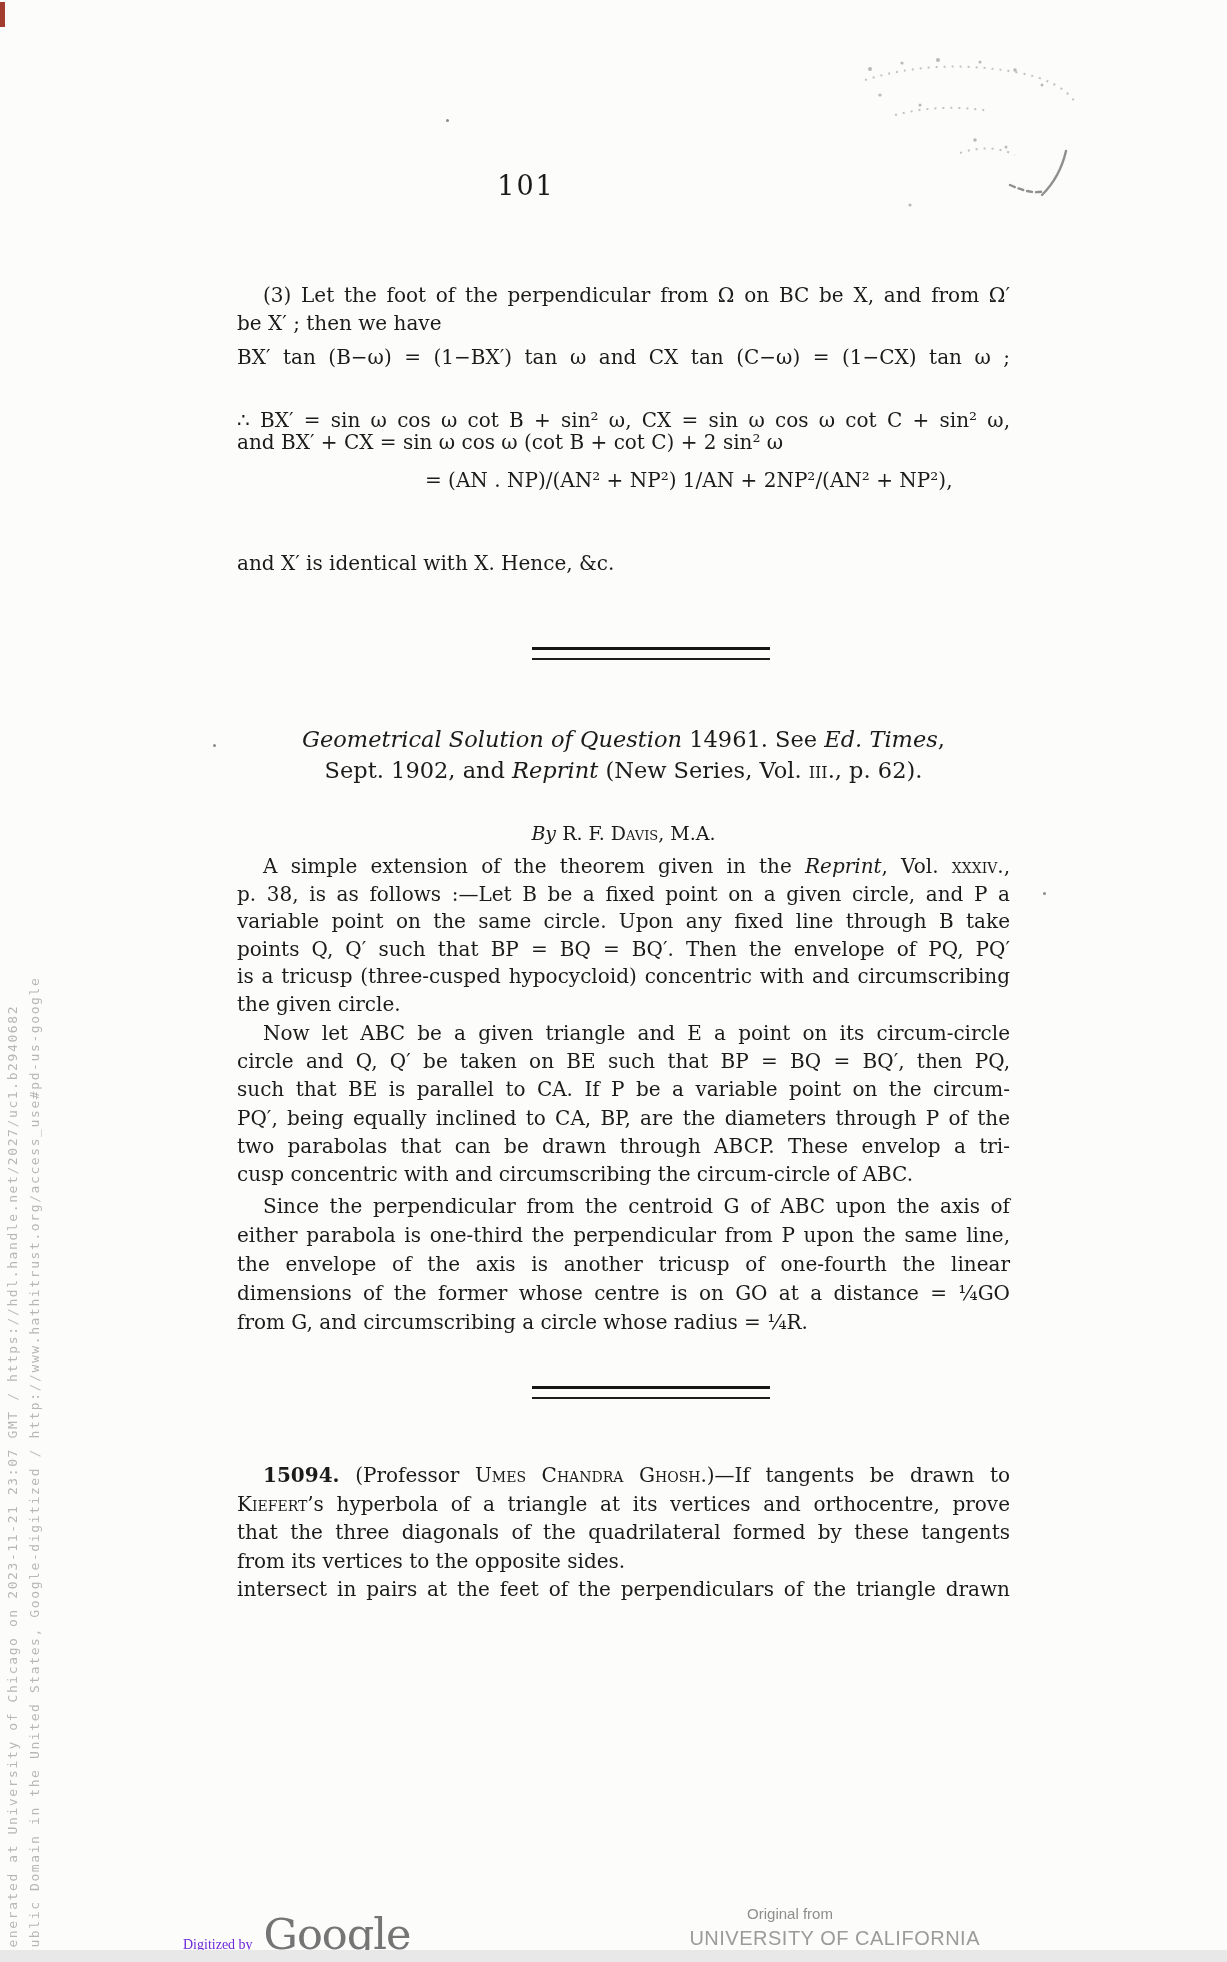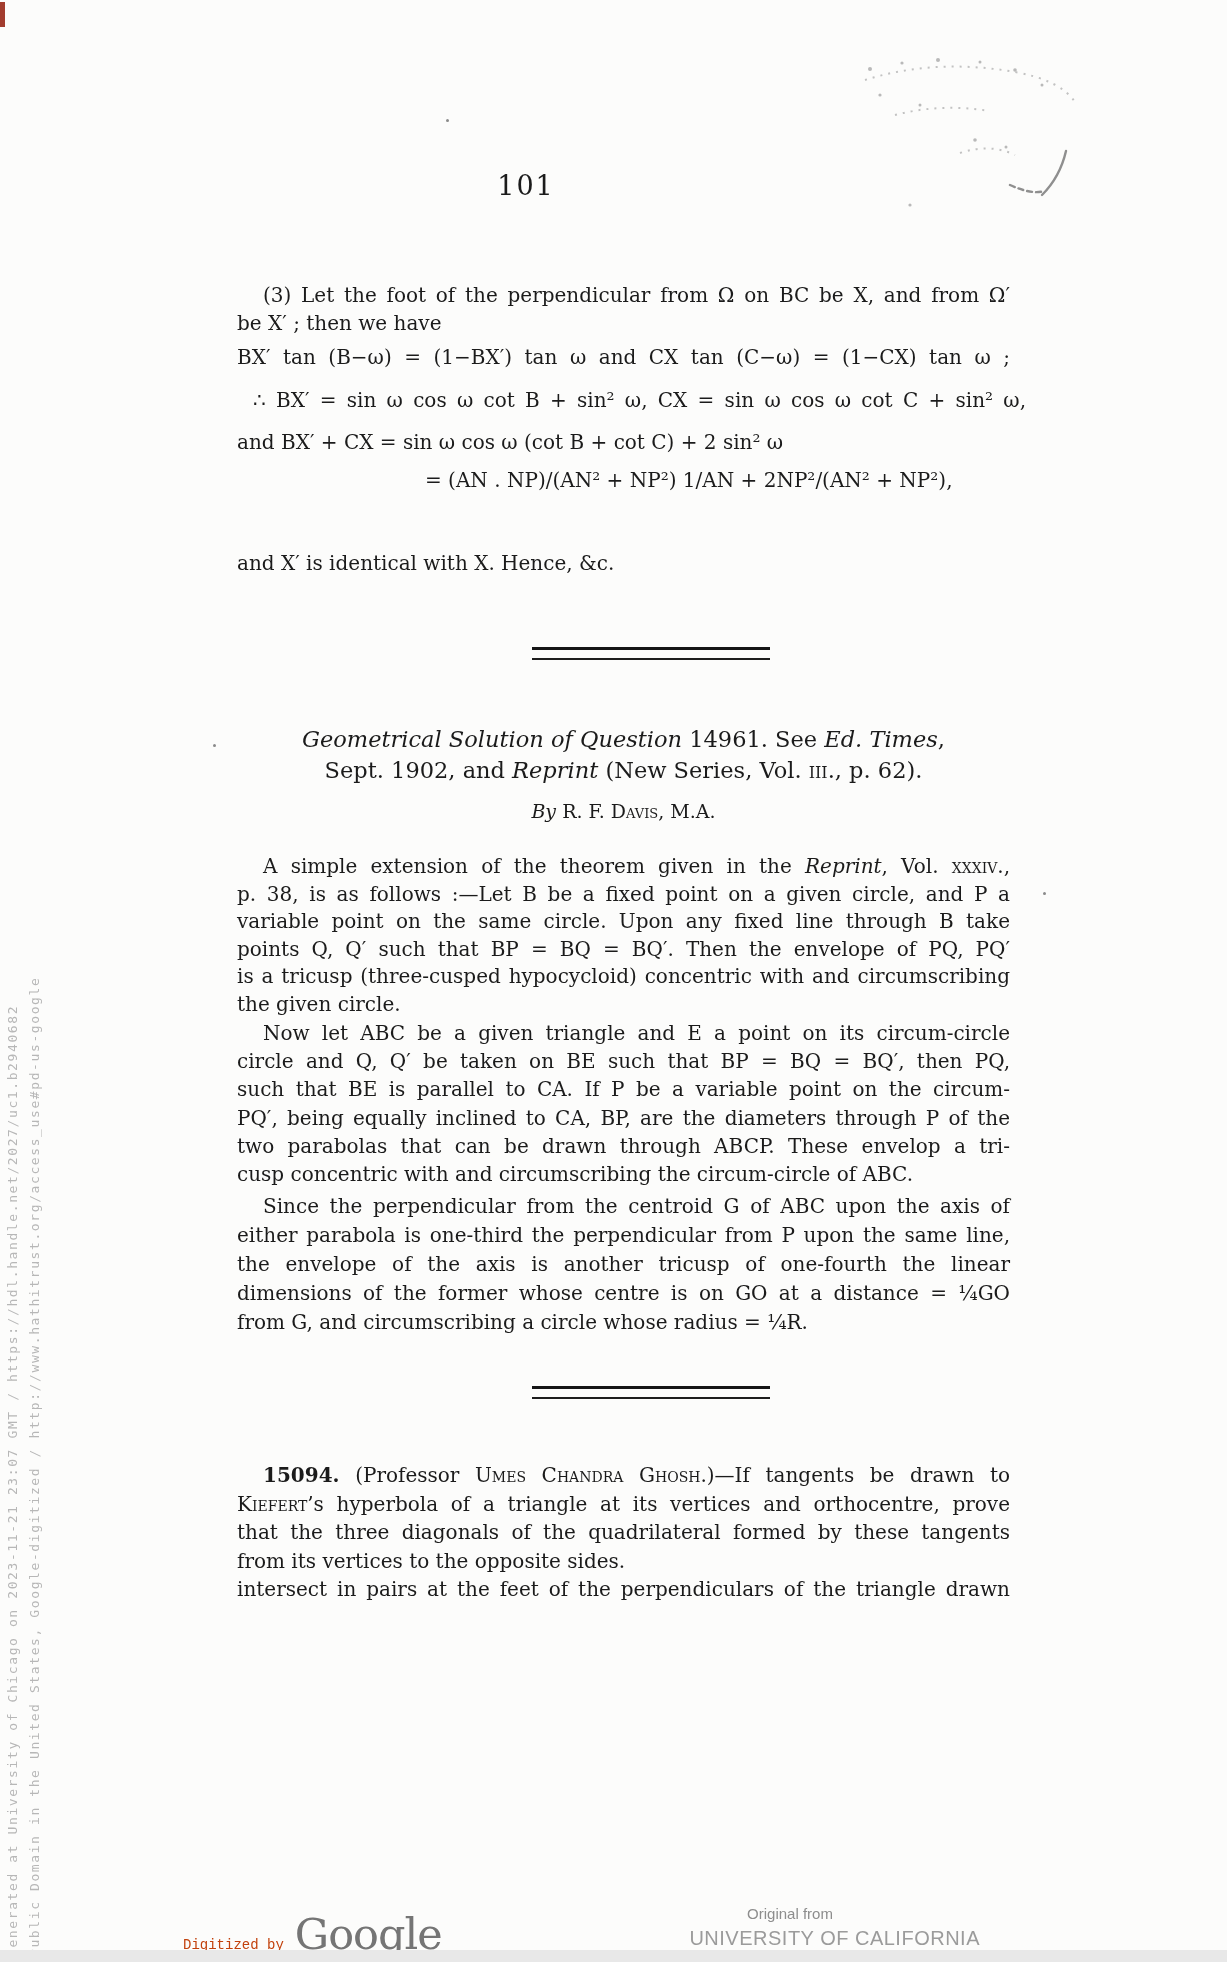--- a/index.html
+++ b/index.html
@@ -20,46 +20,46 @@
   .indent .tline.first{text-indent:26px;}
   .it{font-style:italic;}
   .sc{font-variant:small-caps;}
   .bd{font-weight:bold;}
   
   .body-text{font-size:20px;}
   #page-number{left:466px;width:120px;top:170px;text-align:center;font-size:27px;letter-spacing:2px;}
   #intro{top:281px;line-height:28px;}
   .eq{font-size:20px;}
   #eq1{top:345px;text-align:justify;text-align-last:justify;}
-  #eq2{top:388px;text-align:justify;text-align-last:justify;margin-left:16px;}
+  #eq2{top:408px;text-align:justify;text-align-last:justify;}
   #eq3{top:430px;}
   #eq4{top:468px;padding-left:188px;box-sizing:border-box;}
   #eq5{top:510px;}
   #eq5 .eq-body{margin-left:104px;}
   #outro{top:551px;}
   .divider{height:8px;border-top:3px solid #161616;border-bottom:2px solid #1d1d1d;}
   #divider-1{left:532px;width:238px;top:647px;}
   #divider-2{left:532px;width:238px;top:1386px;}
   #heading{top:724px;font-size:22.5px;line-height:31px;}
-  #byline{top:800px;text-align:center;font-size:19px;}
+  #byline{top:822px;text-align:center;font-size:19px;}
   #para1{top:853px;line-height:27.6px;}
   #para2{top:1019px;line-height:28.2px;}
   #para3{top:1192px;line-height:29px;}
   #q15094{top:1461px;line-height:28.6px;}
   
   .wm{
     font-family:"DejaVu Sans Mono", monospace;
     font-size:13px;letter-spacing:1.6px;color:#b7b7b7;
     white-space:nowrap;transform:rotate(-90deg);transform-origin:0 0;
   }
   #wm1{left:5px;top:1957px;}
   #wm2{left:27px;top:1957px;}
   
   #footer-left{left:183px;top:1903px;display:flex;align-items:baseline;gap:11px;}
-  #digitized-by{font-family:Liberation Mono, monospace;font-size:14px;color:#c2410c;margin-top:34px;}
+  #digitized-by{font-family:Liberation Serif, serif;font-size:14px;color:#6d28d9;margin-top:34px;}
   #google-logo{font-family:"DejaVu Serif", serif;font-size:43px;color:#757575;letter-spacing:-1px;}
   #footer-right{left:600px;width:380px;top:1905px;text-align:center;font-family:"Liberation Sans", sans-serif;}
   #original-from{font-size:15px;color:#8d8d8d;margin-bottom:5px;}
   #institution{font-size:20px;color:#9b9b9b;letter-spacing:0.5px;text-align:right;}
   
   #edge-mark{left:0;top:2px;width:5px;height:25px;background:#a23c2e;}
   .speck{width:3px;height:3px;border-radius:50%;background:#8a8a8a;}
 </style>
 </head>
 <body>

